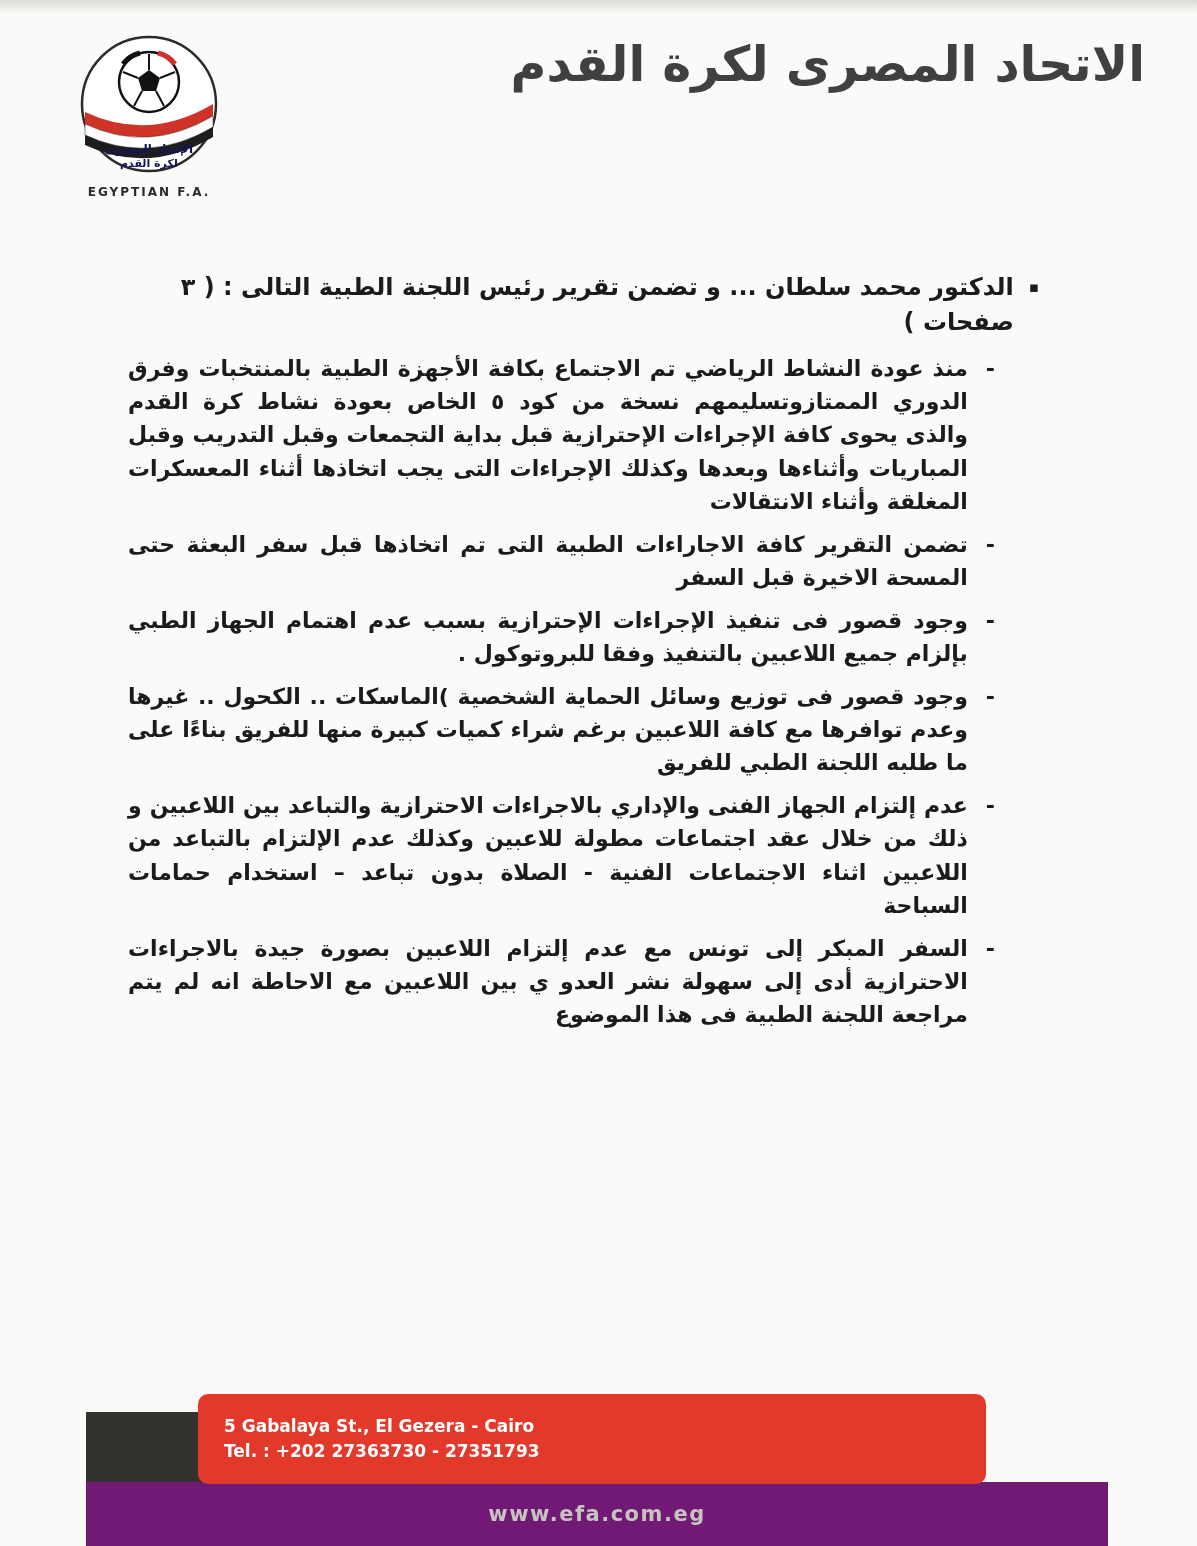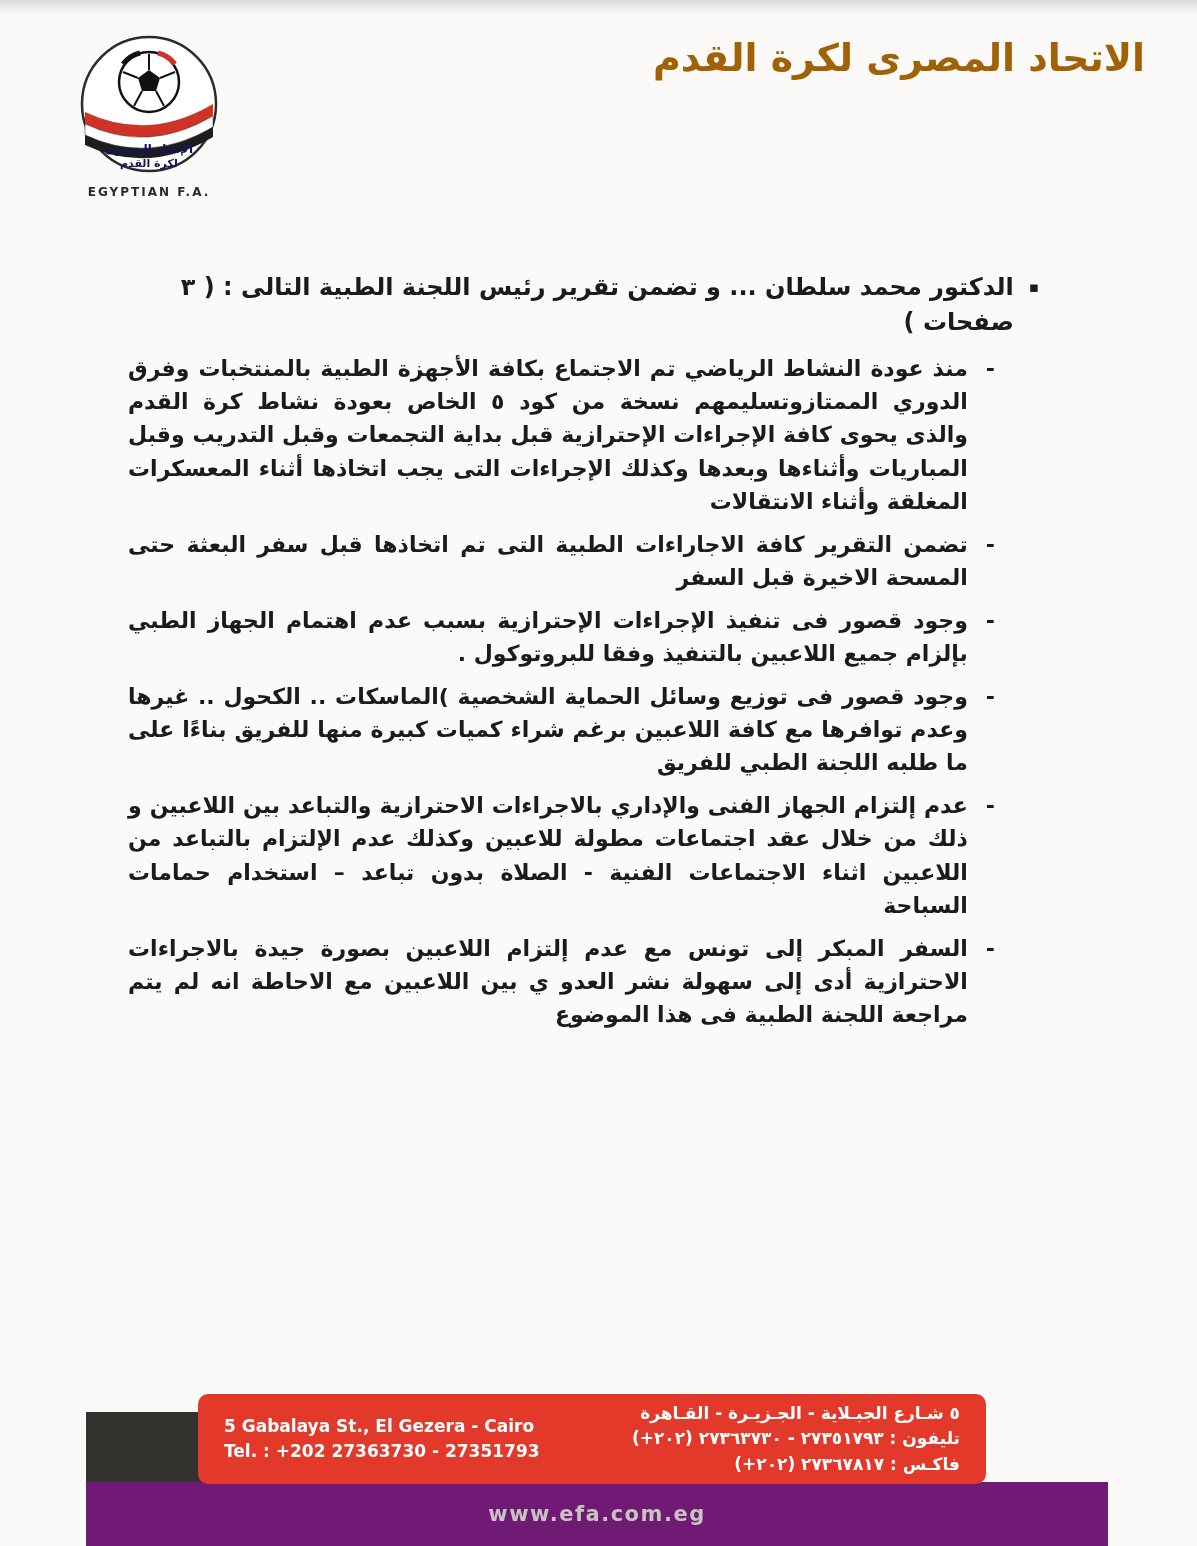--- a/index.html
+++ b/index.html
@@ -2,21 +2,21 @@
 <html lang="ar"><head>
 <meta charset="utf-8">
 <style>
   html,body{margin:0;padding:0;background:#e9e7e4;font-family:"DejaVu Sans",sans-serif;}
   .page{position:relative;width:1197px;height:1546px;margin:0 auto;background:#fbfaf8;overflow:hidden;box-shadow:0 0 8px rgba(0,0,0,.25);}
   .scan-edge{position:absolute;top:0;left:0;right:0;height:14px;background:linear-gradient(#dcdad7,#fbfaf8);}
 
   
   .logo{position:absolute;left:60px;top:20px;width:178px;height:190px;}
   .header-titles{position:absolute;right:52px;top:38px;text-align:right;direction:rtl;}
-  .title-ar{color:#a16207;font-size:38px;font-weight:bold;letter-spacing:0;line-height:1.1;}
+  .title-ar{color:#404040;font-size:49px;font-weight:bold;letter-spacing:0;line-height:1.1;}
   .title-en{color:#58585a;font-size:33px;font-weight:600;margin-top:6px;direction:ltr;letter-spacing:.5px;}
 
   
   .doc-body{position:absolute;top:270px;right:158px;left:128px;direction:rtl;color:#1b1b1b;font-weight:bold;}
   .doc-heading{display:flex;gap:15px;align-items:flex-start;font-size:24px;line-height:1.45;}
   .doc-heading .bullet{font-size:15px;margin-top:7px;}
   .doc-items{margin-top:12px;}
   .doc-item{display:flex;gap:18px;padding-right:44px;margin-bottom:9px;font-size:22px;line-height:1.52;}
   .doc-item .marker{flex:0 0 auto;}
   .doc-item .item-text{text-align:justify;}
@@ -98,23 +98,18 @@
     </div>
   </div>
 
   <div class="footer-wedge"></div>
 
   <div class="footer-redband">
     <div class="footer-en">
       <div>5 Gabalaya St., El Gezera - Cairo</div>
       <div>Tel. : +202 27363730 - 27351793</div>
     </div>
-    <div class="footer-ar">
-      <div>٥ شـارع الجبـلاية - الجـزيـرة - القـاهرة</div>
-      <div>تليفون : ٢٧٣٥١٧٩٣ - ٢٧٣٦٣٧٣٠ (٢٠٢+)</div>
-      <div>فاكـس : ٢٧٣٦٧٨١٧ (٢٠٢+)</div>
-    </div>
   </div>
 
   <div class="footer-darkbar">
     <span class="website">www.efa.com.eg</span>
   </div>
 </div>
 
 </body></html>

